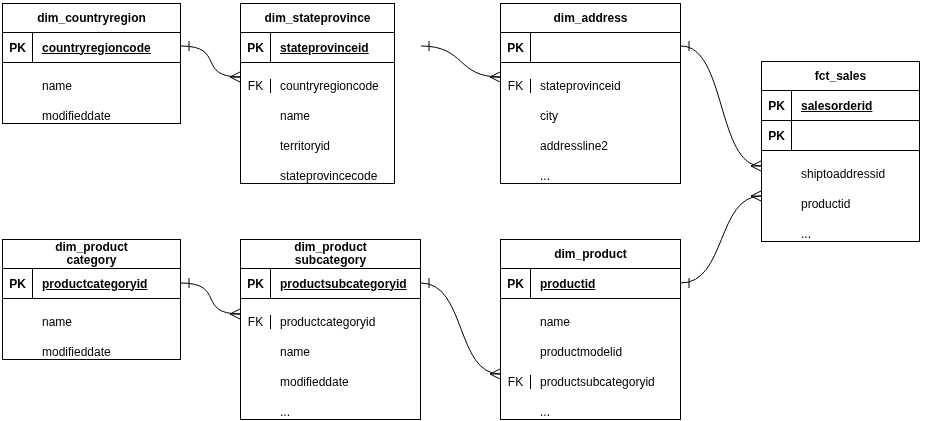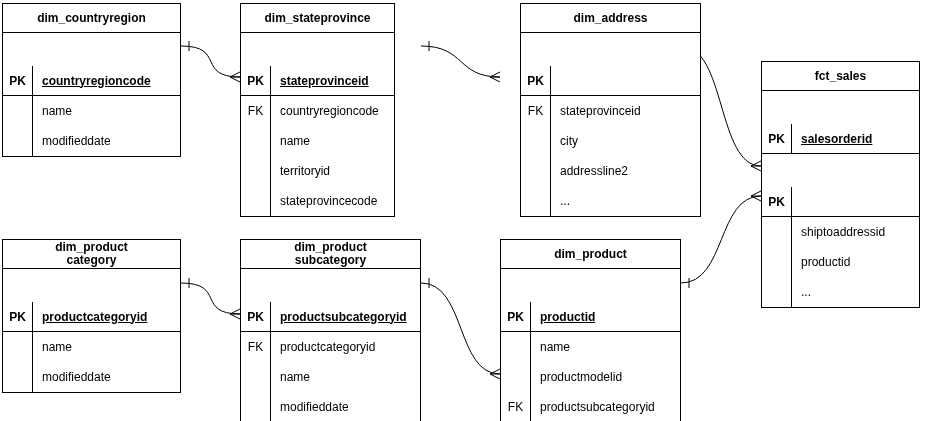--- a/index.html
+++ b/index.html
@@ -39,22 +39,22 @@
     border-bottom: 1px solid #000000;
     font-weight: bold;
     display: flex;
     align-items: center;
     justify-content: center;
     text-align: center;
     white-space: pre-line;
     line-height: 13px;
   }
   .trow { display: flex; }
-  .trow.pk { height: 29px; border-bottom: 1px solid #000000; margin-top: 33px; }
-  .trow.body { height: 30px; }
+  .trow.pk { height: 29px; border-bottom: 1px solid #000000; }
+  .trow.body { height: 30px; align-items: flex-end; }
   .kc {
     flex: 0 0 30px;
     width: 30px;
     box-sizing: border-box;
     border-right: 1px solid #000000;
     display: flex;
     align-items: center;
     justify-content: center;
   }
   .trow.pk .kc { font-weight: bold; }
@@ -62,21 +62,21 @@
     flex: 1;
     display: flex;
     align-items: center;
     padding-left: 9px;
     overflow: hidden;
   }
   .trow.pk .fc { font-weight: bold; text-decoration: underline; }
 
   #t-countryregion      { left: 2px;   top: 3px;   width: 179px; }
   #t-stateprovince      { left: 240px; top: 3px;   width: 155px; }
-  #t-address            { left: 520px; top: 3px;   width: 181px; }
+  #t-address            { left: 500px; top: 3px;   width: 181px; }
   #t-fct-sales          { left: 761px; top: 61px;  width: 159px; }
   #t-productcategory    { left: 2px;   top: 239px; width: 179px; }
   #t-productsubcategory { left: 240px; top: 239px; width: 181px; }
   #t-product            { left: 500px; top: 239px; width: 181px; }
 </style>
 </head>
 <body>
 
 <div class="canvas">
 

